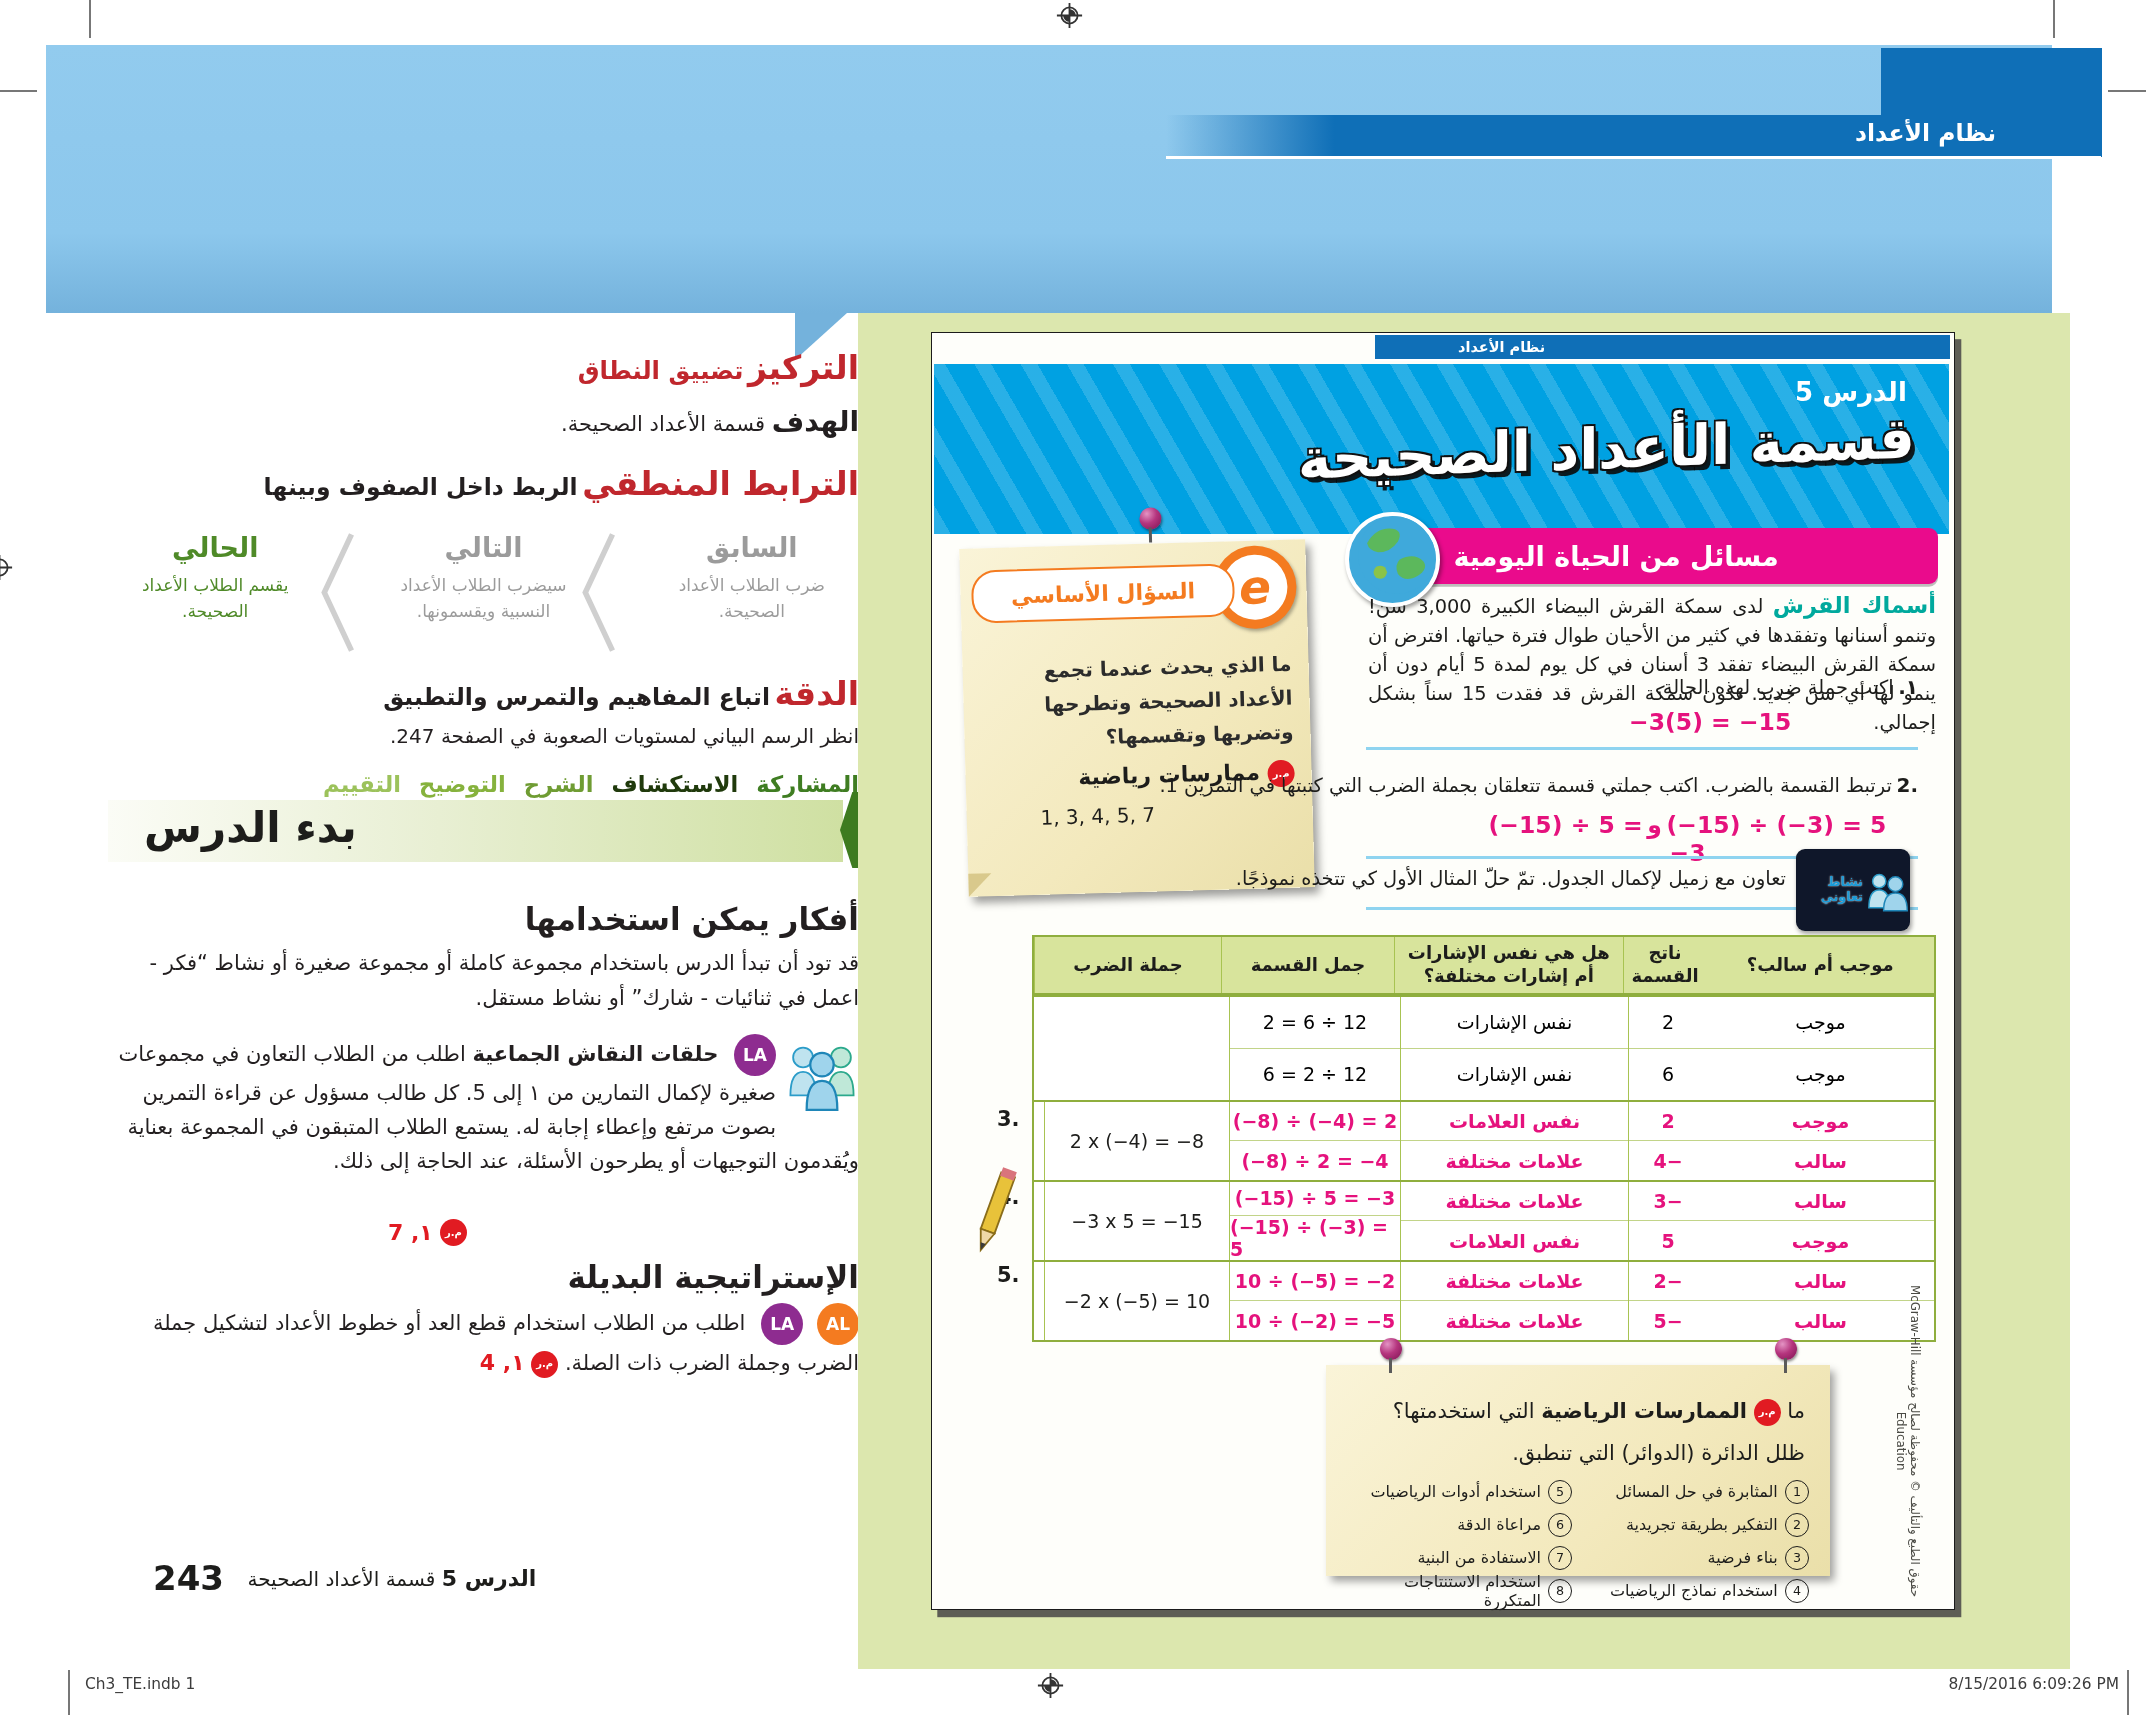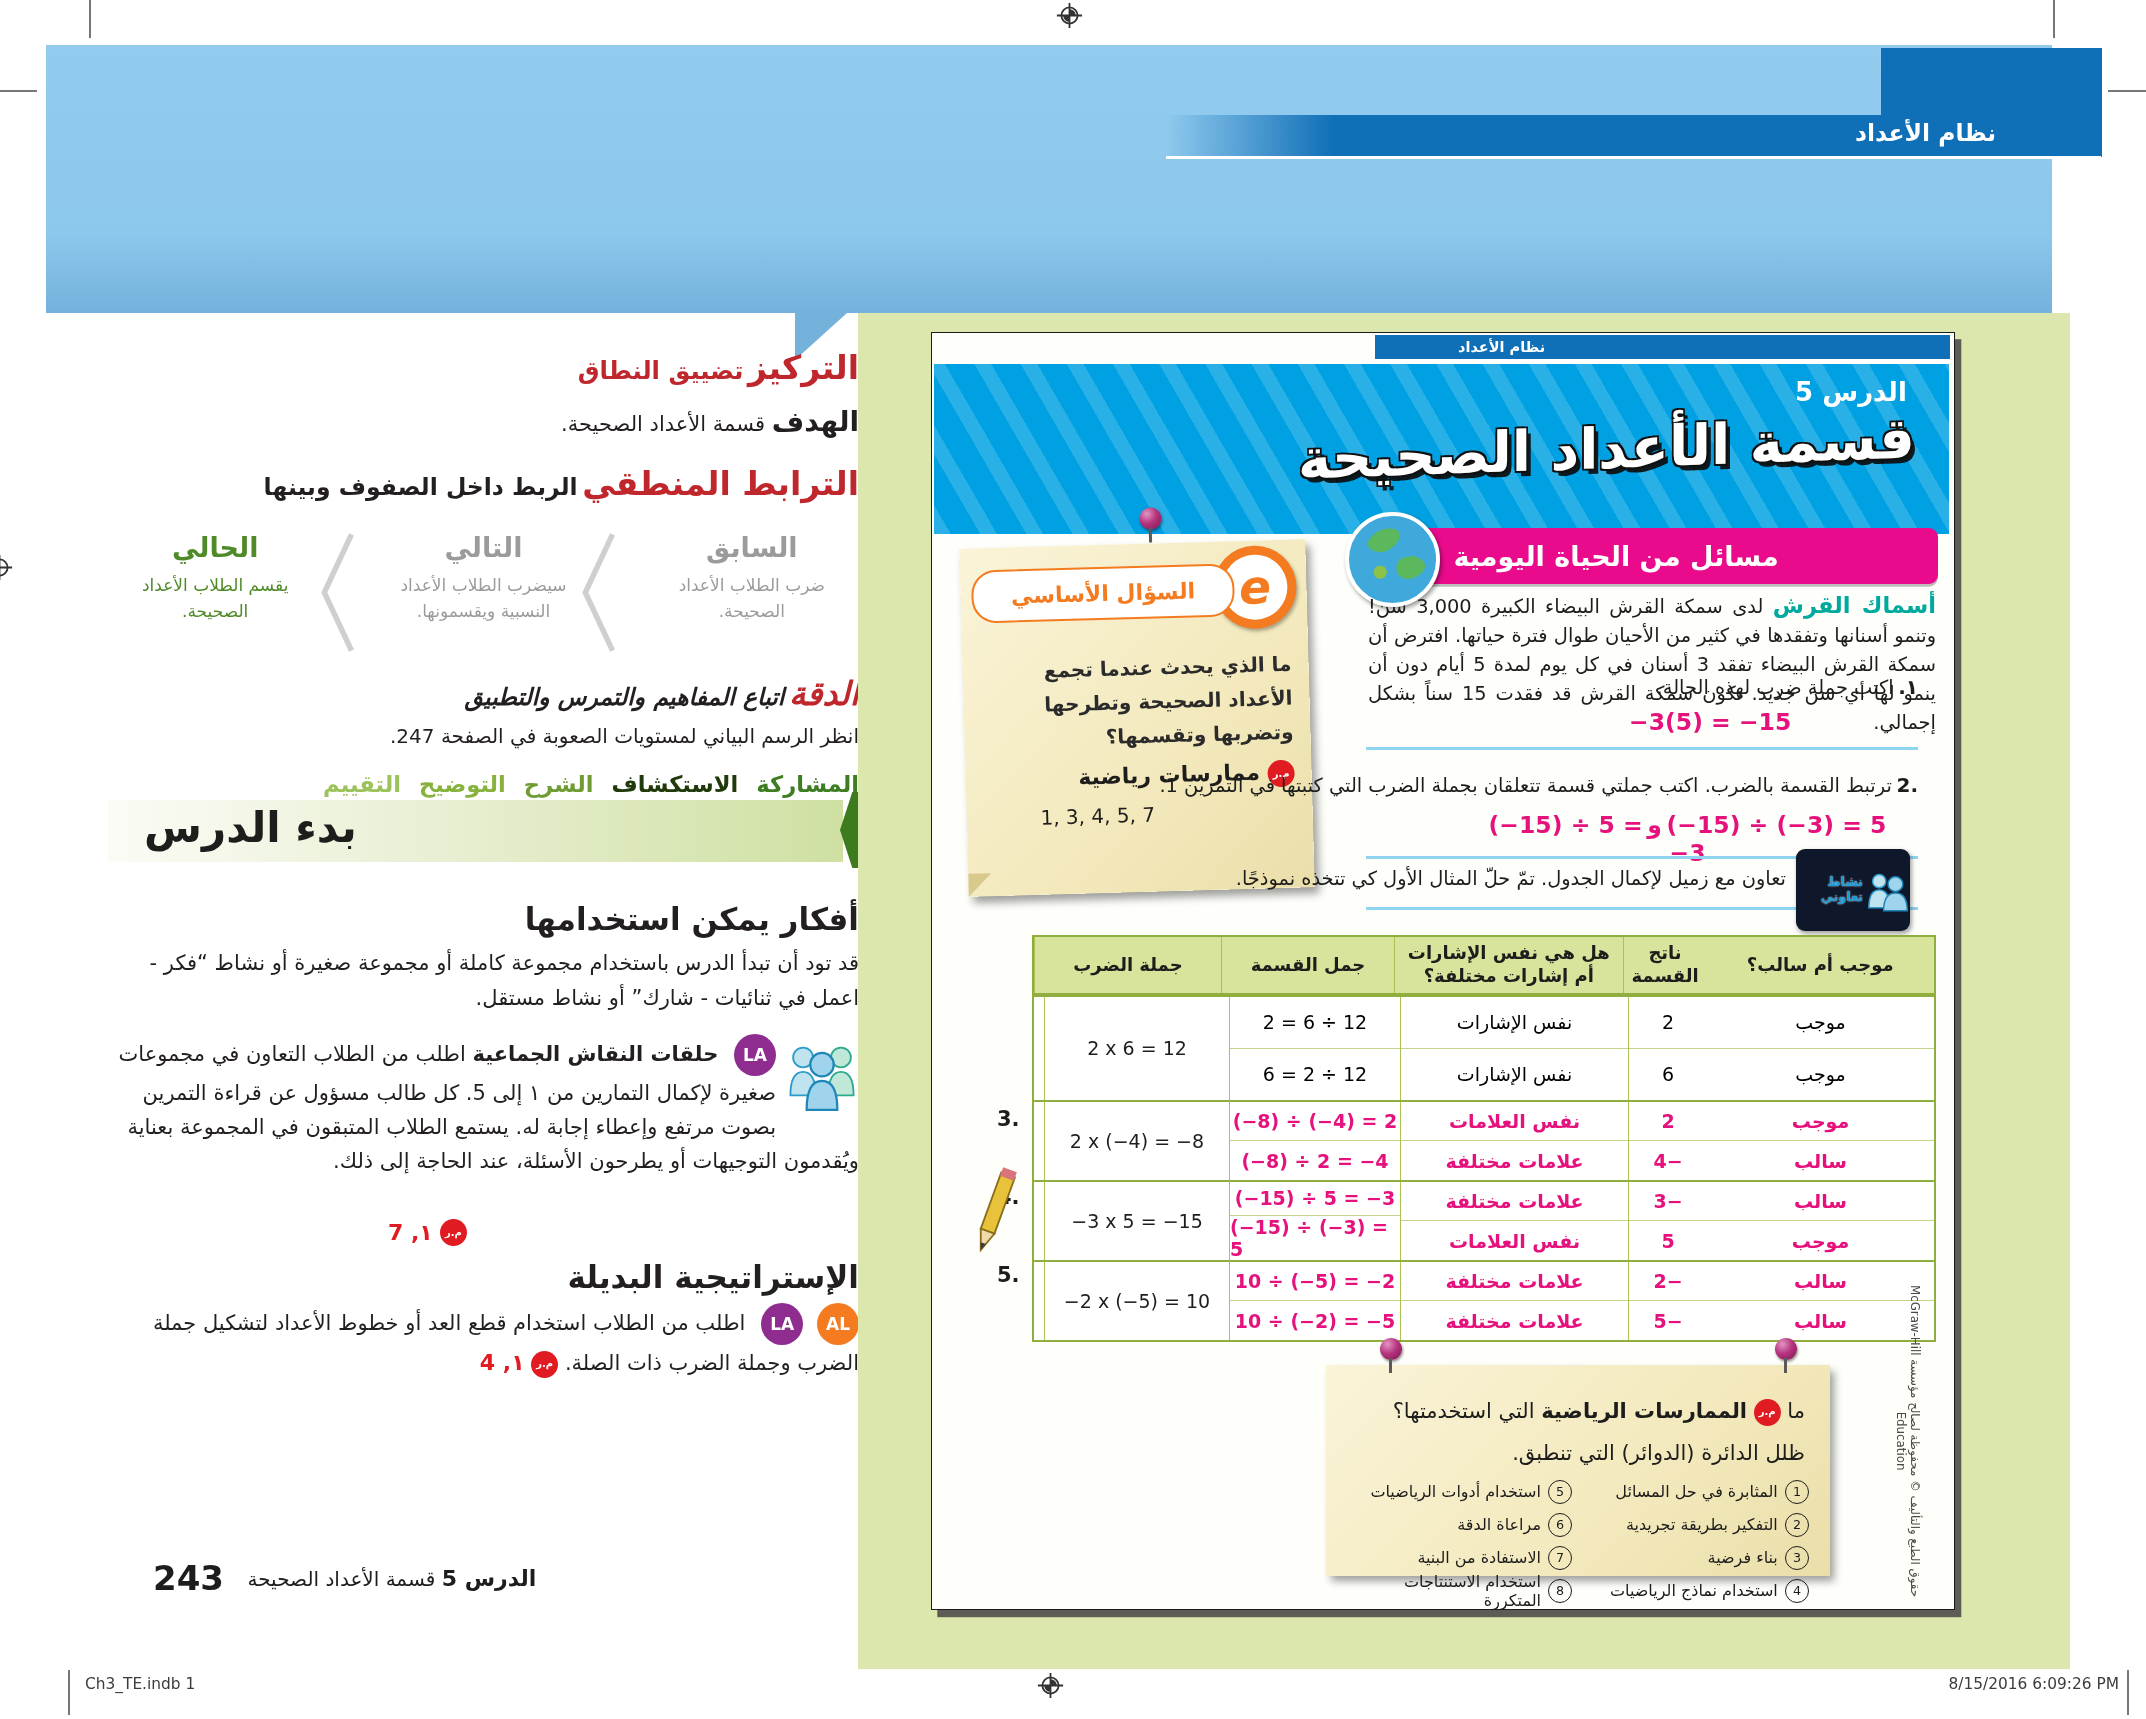--- a/index.html
+++ b/index.html
@@ -186,21 +186,21 @@
         <div class="flowcap green">يقسم الطلاب الأعداد الصحيحة.</div>
       </div>
     </div>
   <svg class="abs" style="left:579px;top:529px;" width="40" height="127" viewBox="0 0 44 140">
     <polyline points="38,6 8,70 38,134" fill="none" stroke="#cfcfcf" stroke-width="6"></polyline>
   </svg>
   <svg class="abs" style="left:318px;top:529px;" width="40" height="127" viewBox="0 0 44 140">
     <polyline points="38,6 8,70 38,134" fill="none" stroke="#cfcfcf" stroke-width="6"></polyline>
   </svg>
 
-  <div class="abs tcol" style="top:674px;font-style:italic;">
+  <div class="abs tcol" style="top:674px;">
     <span class="red-h" style="font-size:33px;">الدقة</span>
     <span style="font-weight:bold;font-size:23.5px;">اتباع المفاهيم والتمرس والتطبيق</span>
   </div>
   <div class="abs tcol" style="top:724px;font-size:20px;">انظر الرسم البياني لمستويات الصعوبة في الصفحة 247.</div>
 
   <div class="abs tcol" style="top:771px;display:flex;gap:18px;justify-content:flex-start;font-size:22.6px;font-weight:bold;">
       <span style="color: rgb(63, 125, 34);">المشاركة</span>
       <span style="color: rgb(32, 58, 12);">الاستكشاف</span>
       <span style="color: rgb(111, 156, 51);">الشرح</span>
       <span style="color: rgb(134, 178, 61);">التوضيح</span>
@@ -346,21 +346,20 @@
             <div class="subcell">6</div>
           </div>
           <div class="gcol w-signs colsep">
             <div class="subcell">نفس الإشارات</div>
             <div class="subcell">نفس الإشارات</div>
           </div>
           <div class="gcol w-div colsep">
             <div class="subcell ltr">2 = 6 ÷ 12</div>
             <div class="subcell ltr">6 = 2 ÷ 12</div>
           </div>
-          <div class="gcell w-mult colsep ltr">2 x 6 = 12</div>
         </div>
         <div class="tgroup" style="height: 78px;">
           <div class="gcol w-sign">
             <div class="subcell ans">موجب</div>
             <div class="subcell ans">سالب</div>
           </div>
           <div class="gcol w-quot colsep">
             <div class="subcell ans">2</div>
             <div class="subcell ans">−4</div>
           </div>

